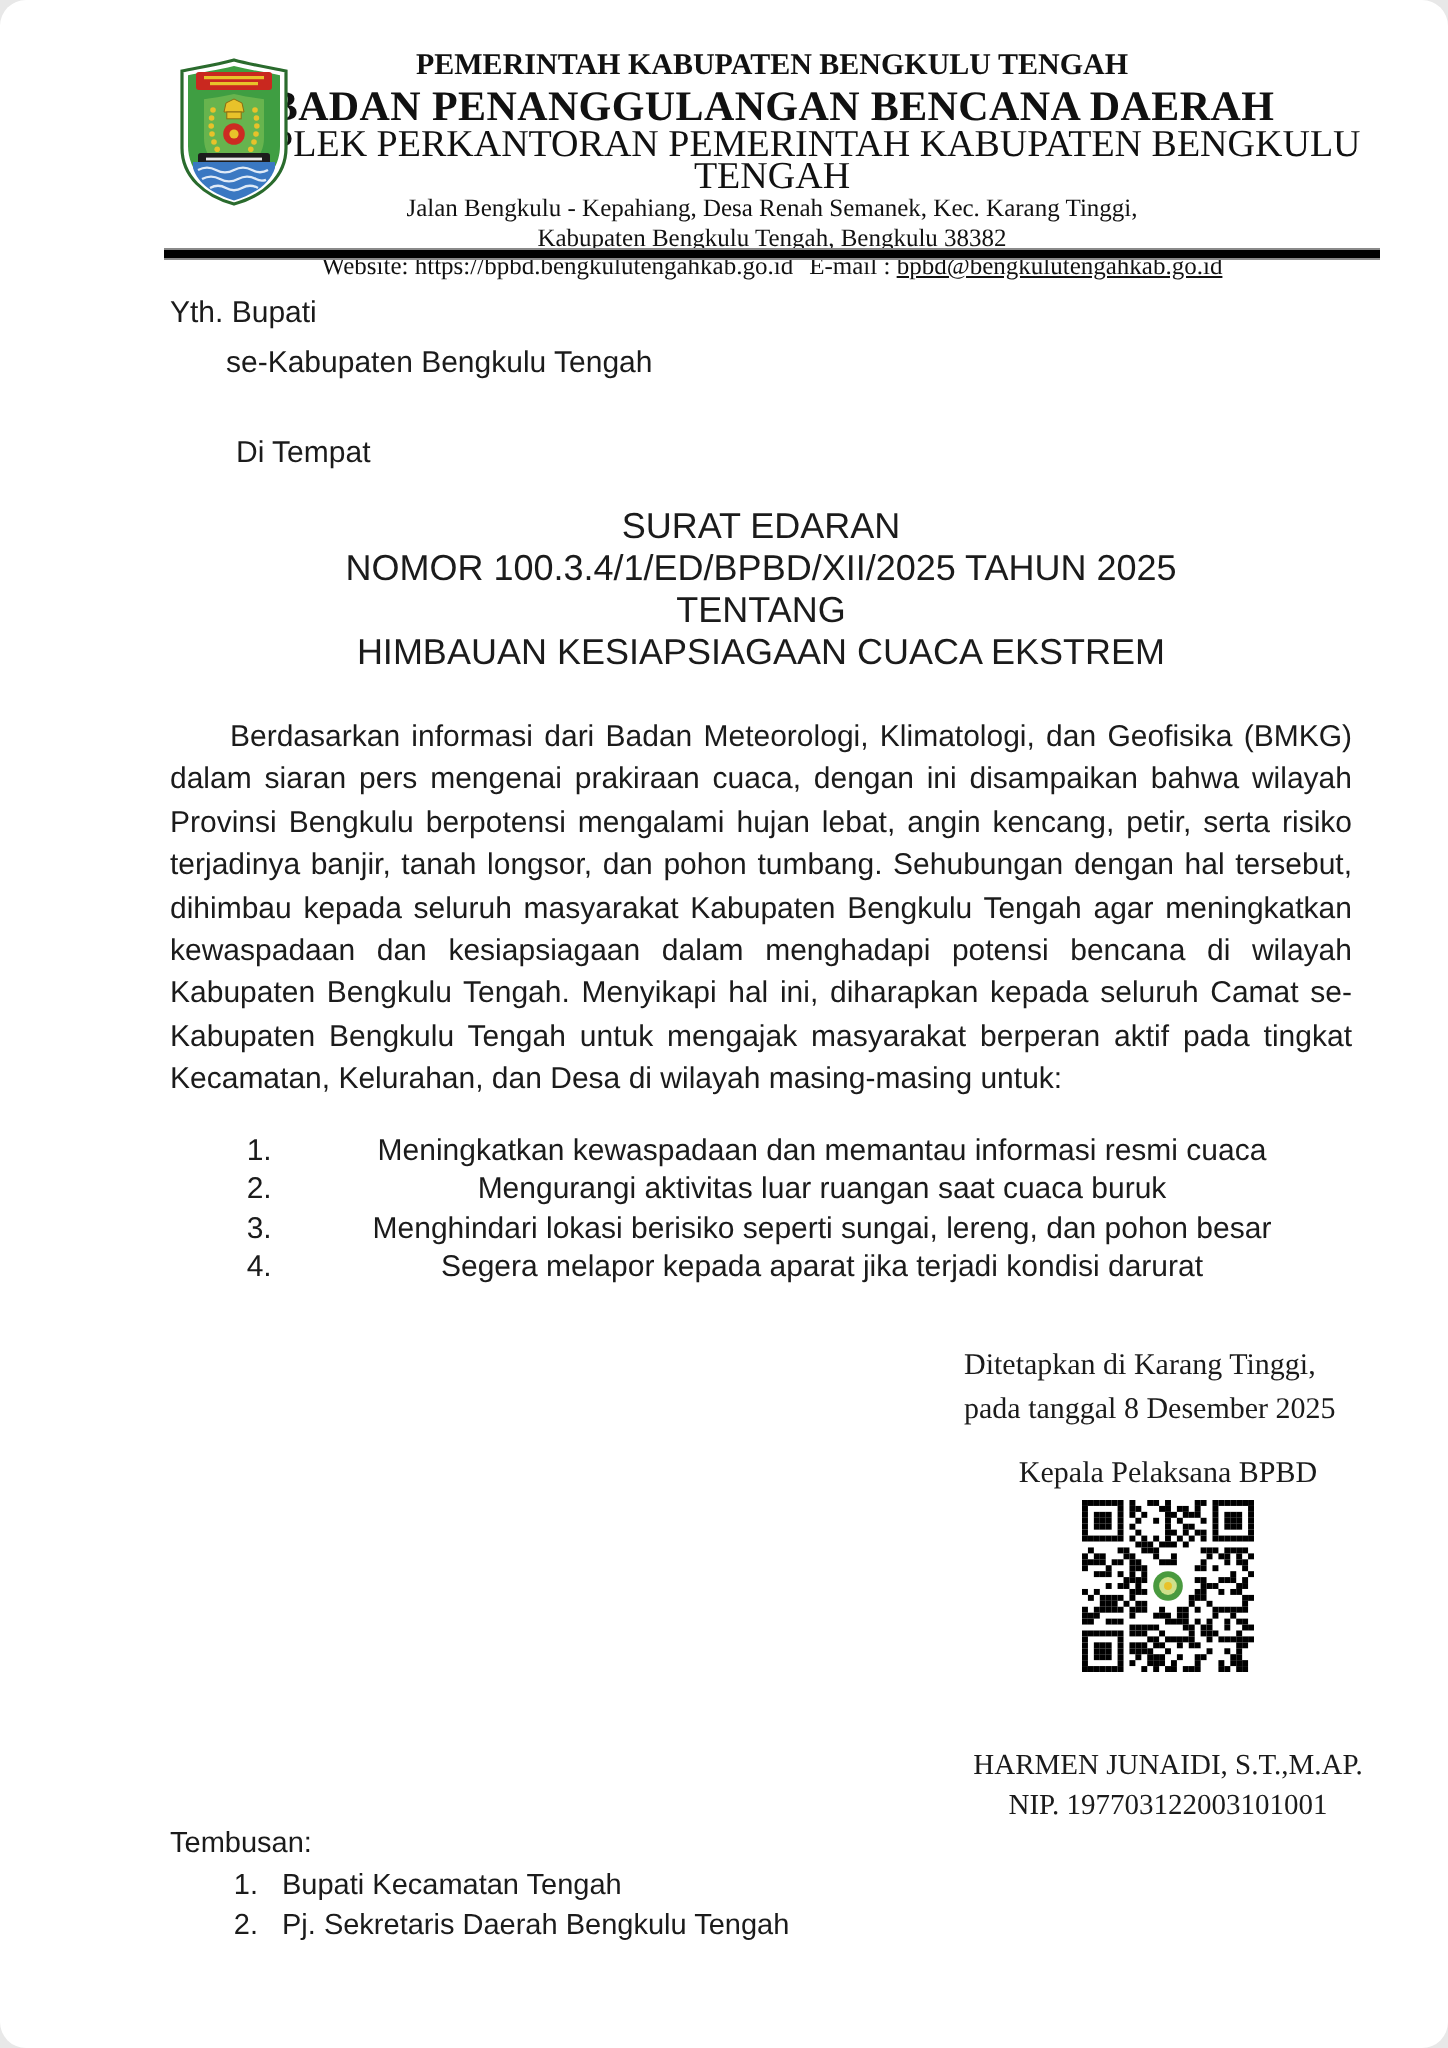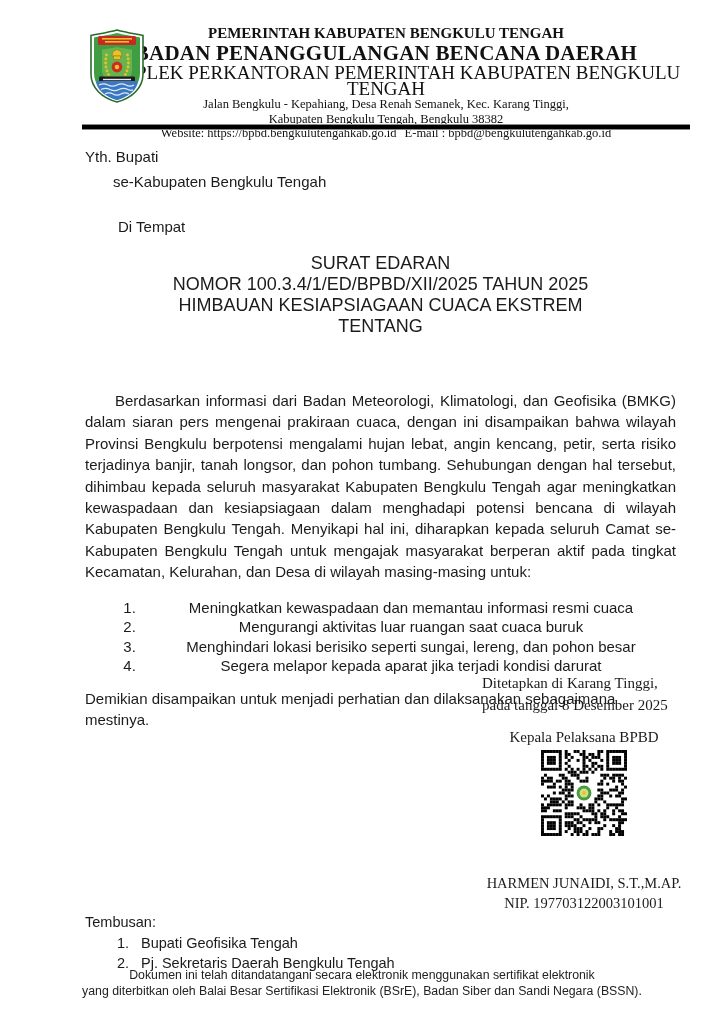--- a/index.html
+++ b/index.html
@@ -1,43 +1,44 @@
 <!DOCTYPE html>
 <html><head>
 <meta charset="utf-8">
 <style>
   html,body{margin:0;padding:0;background:#e8e8e8;}
   .page{
     width:724px;height:1024px;background:#ffffff;position:relative;
     margin:0 auto;font-family:"Liberation Sans",sans-serif;color:#1b1b1b;
     overflow:hidden;
+    border-radius:13px;
   }
   
   .letterhead{position:absolute;left:82px;top:25px;width:608px;text-align:center;
     font-family:"Liberation Serif",serif;color:#111;}
   .lh-gov{font-size:15px;font-weight:bold;line-height:17px;}
   .lh-agency{font-size:21px;font-weight:bold;line-height:23px;letter-spacing:.2px;}
   .lh-office{font-size:19px;line-height:16px;}
   .lh-addr{font-size:12.5px;line-height:14.5px;}
   .lh-web{font-size:12.5px;line-height:15px;}
-  .lh-web .email{}
+  .lh-web .email{text-decoration:underline;}
   .lh-web .gap{display:inline-block;width:8px;}
   .logo{position:absolute;left:6px;top:4px;width:58px;height:74px;}
   .rule{position:absolute;left:82px;top:124px;width:608px;height:4px;background:#000;
     border-top:1px solid #8a8a8a;border-bottom:1px solid #8a8a8a;}
   
   .recipient{position:absolute;left:85px;top:148px;font-size:15px;line-height:17px;}
   .recipient .r1{margin:0;}
   .recipient .r2{margin:8px 0 0 28px;}
   .recipient .r3{margin:28px 0 0 33px;}
   
   .title-block{position:absolute;left:85px;top:253px;width:591px;text-align:center;
     font-size:18px;line-height:21px;}
   
-  .letter-body{position:absolute;left:85px;top:390px;width:591px;font-size:15px;}
+  .letter-body{position:absolute;left:85px;top:358px;width:591px;font-size:15px;}
   .letter-body p.opening{margin:0;text-align:justify;text-indent:30px;line-height:21.4px;}
   .letter-body ol{margin:15px 0 0 0;padding-left:55px;line-height:19.6px;}
   .letter-body ol li{padding-left:6px;text-align:center;}
   .letter-body p.closing{margin:12px 0 0 0;line-height:21px;}
   
   .sig-block{position:absolute;left:444px;top:672px;width:280px;font-size:15px;font-family:Liberation Serif, serif;}
   .sig-place,.sig-date{margin:0 0 0 38px;line-height:22px;}
   .sig-position{text-align:center;margin-top:11px;line-height:20px;}
   .qr-wrap{width:86px;height:86px;margin:3px auto 0 auto;}
   .sig-name{text-align:center;margin-top:37px;font-size:14.5px;line-height:20px;}
@@ -116,33 +117,32 @@
 
   <div class="recipient">
     <p class="r1">Yth. Bupati</p>
     <p class="r2">se-Kabupaten Bengkulu Tengah</p>
     <p class="r3">Di Tempat</p>
   </div>
 
   <div class="title-block">
     <div>SURAT EDARAN</div>
     <div>NOMOR 100.3.4/1/ED/BPBD/XII/2025 TAHUN 2025</div>
+    <div>TENTANG</div>
     <div>HIMBAUAN KESIAPSIAGAAN CUACA EKSTREM</div>
-    <div>TENTANG</div>
   </div>
 
   <div class="letter-body">
     <p class="opening">Berdasarkan informasi dari Badan Meteorologi, Klimatologi, dan Geofisika (BMKG) dalam siaran pers mengenai prakiraan cuaca, dengan ini disampaikan bahwa wilayah Provinsi Bengkulu berpotensi mengalami hujan lebat, angin kencang, petir, serta risiko terjadinya banjir, tanah longsor, dan pohon tumbang. Sehubungan dengan hal tersebut, dihimbau kepada seluruh masyarakat Kabupaten Bengkulu Tengah agar meningkatkan kewaspadaan dan kesiapsiagaan dalam menghadapi potensi bencana di wilayah Kabupaten Bengkulu Tengah. Menyikapi hal ini, diharapkan kepada seluruh Camat se-Kabupaten Bengkulu Tengah untuk mengajak masyarakat berperan aktif pada tingkat Kecamatan, Kelurahan, dan Desa di wilayah masing-masing untuk:</p>
     <ol>
       <li>Meningkatkan kewaspadaan dan memantau informasi resmi cuaca</li>
       <li>Mengurangi aktivitas luar ruangan saat cuaca buruk</li>
       <li>Menghindari lokasi berisiko seperti sungai, lereng, dan pohon besar</li>
       <li>Segera melapor kepada aparat jika terjadi kondisi darurat</li>
     </ol>
-    <p class="closing">Demikian disampaikan untuk menjadi perhatian dan dilaksanakan sebagaimana mestinya.</p>
   </div>
 
   <div class="sig-block">
     <p class="sig-place">Ditetapkan di Karang Tinggi,</p>
     <p class="sig-date">pada tanggal 8 Desember 2025</p>
     <div class="sig-position">Kepala Pelaksana BPBD</div>
     <div class="qr-wrap" id="qr"><svg width="86" height="86" viewBox="0 0 87 87" xmlns="http://www.w3.org/2000/svg">
           <rect width="87" height="87" fill="#fff"></rect>
           <rect x="0" y="0" width="3" height="3" fill="#000"></rect>
           <rect x="3" y="0" width="3" height="3" fill="#000"></rect>
@@ -530,23 +530,19 @@
           <circle cx="43.5" cy="43.5" r="4.5" fill="#cfe08a"></circle>
           <circle cx="43.5" cy="43.5" r="2" fill="#e8c22a"></circle>
         </svg></div>
     <div class="sig-name">HARMEN JUNAIDI, S.T.,M.AP.</div>
     <div class="sig-nip">NIP. 197703122003101001</div>
   </div>
 
   <div class="tembusan">
     <p class="t-label">Tembusan:</p>
     <ol>
-      <li>Bupati Geofisika Tengah</li>
+      <li>Bupati Kecamatan Tengah</li>
       <li>Pj. Sekretaris Daerah Bengkulu Tengah</li>
     </ol>
   </div>
 
-  <div class="doc-footer">
-    <div>Dokumen ini telah ditandatangani secara elektronik menggunakan sertifikat elektronik</div>
-    <div>yang diterbitkan oleh Balai Besar Sertifikasi Elektronik (BSrE), Badan Siber dan Sandi Negara (BSSN).</div>
-  </div>
 
 </div>
 
 </body></html>

